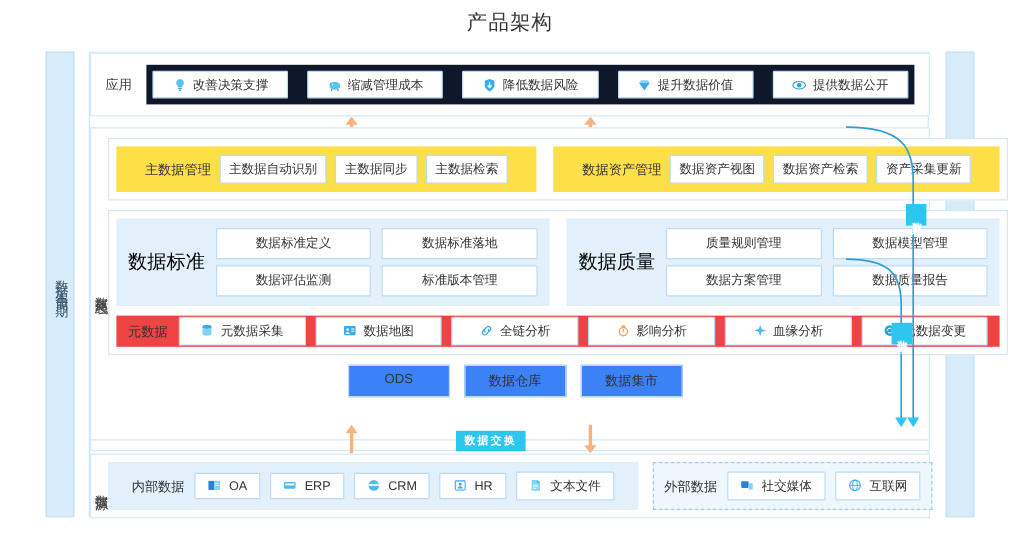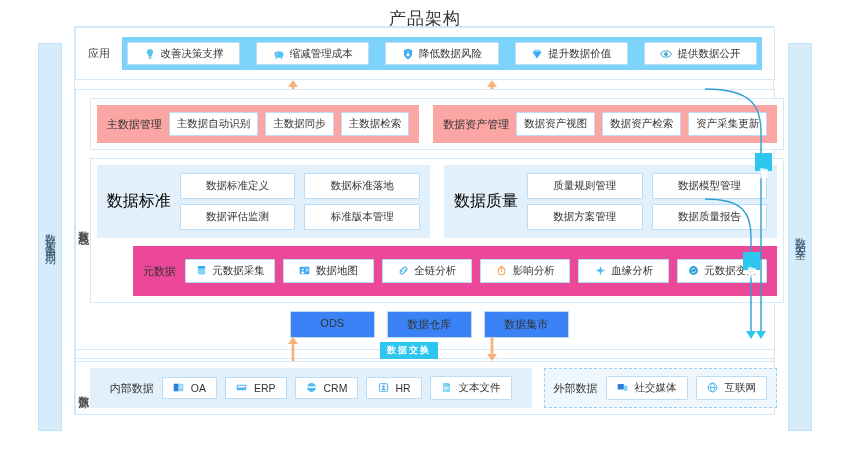--- a/index.html
+++ b/index.html
@@ -25,21 +25,21 @@
   }
   .side-band.left  { left: 38px; }
   .side-band.right { left: 788px; }
   .side-band .vtext {
     writing-mode: vertical-rl; text-orientation: upright;
     font-size: 11px; color: #35546b; letter-spacing: 4px; line-height: 1;
   }
 
   
   .outer {
-    position: absolute; left: 74px; top: 26px;
+    position: absolute; left: 74px; top: 43px;
     width: 700px; height: 388px;
     border: 1px solid #cfe6f7; background: #fff;
   }
 
   
   .panel {
     position: absolute; border: 1px solid #d5e9f8; background: #ffffff;
   }
 
   
@@ -48,21 +48,21 @@
     flex: 0 0 auto;
   }
   .band-label.vert {
     writing-mode: vertical-rl; text-orientation: upright; letter-spacing: 1px;
   }
 
   
   .app-panel { left: 0; top: 0; width: 700px; height: 53px; display:flex; align-items:center; }
   .app-label { width: 46px; text-align: center; font-size: 11px; color: #444; }
   .app-inner {
-    flex: 1; margin-right: 12px; height: 33px; background: #7dd3fc;
+    flex: 1; margin-right: 12px; height: 33px; background: #0f172a;
     display: flex; align-items: center; justify-content: space-between;
     padding: 0 5px; gap: 16px;
   }
   .chip {
     flex: 1; height: 23px; background: #fff; border: 1px solid #bcdcf5;
     display: flex; align-items: center; justify-content: center; gap: 5px;
     font-size: 10.5px; color: #333; border-radius: 1px;
   }
 
   
@@ -71,43 +71,42 @@
   .bus-body { flex: 1; padding: 8px 10px 0 0; }
 
   .sub-panel {
     border: 1px solid #d5e9f8; background: #fff; padding: 6px;
     margin-bottom: 8px;
   }
 
   
   .md-row { display: flex; gap: 14px; }
   .md-group {
-    flex: 1; background: #fca5a5; display: flex; align-items: center;
-    gap: 7px; padding: 7px 10px;
+    flex: 1; background: #fde047; display: flex; align-items: center;
+    gap: 7px; padding: 7px 24px;
   }
   .md-group .grp-name { font-size: 11px; color: #333; white-space: nowrap; }
   .box {
     background: #fff; border: 1px solid #bcdcf5; font-size: 10.5px; color: #333;
     padding: 4px 7px; white-space: nowrap; text-align: center; border-radius: 1px;
   }
 
   
   .std-row { display: flex; gap: 14px; margin-bottom: 8px; }
   .std-group {
     flex: 1; background: #e2f0fc; display: flex; align-items: center;
     gap: 9px; padding: 8px 10px;
   }
   .std-grid { flex: 1; display: grid; grid-template-columns: 1fr 1fr; gap: 5px 9px; }
   .std-grid .box { padding: 5px 4px; }
 
   
   .meta-group {
-    background: #ec4899; display: flex; align-items: center; gap: 9px;
-    padding: 13px 10px;
-    margin-left: 36px;
+    background: #ef4444; display: flex; align-items: center; gap: 9px;
+    padding: 1px 10px;
   }
   .meta-list { flex: 1; display: flex; gap: 8px; }
   .meta-list .box {
     flex: 1; display: flex; align-items: center; justify-content: center; gap: 5px;
     padding: 4px 2px;
   }
 
   
   .ods-row { display: flex; gap: 12px; padding-left: 200px; margin-top: 2px; }
   .ods-box {

